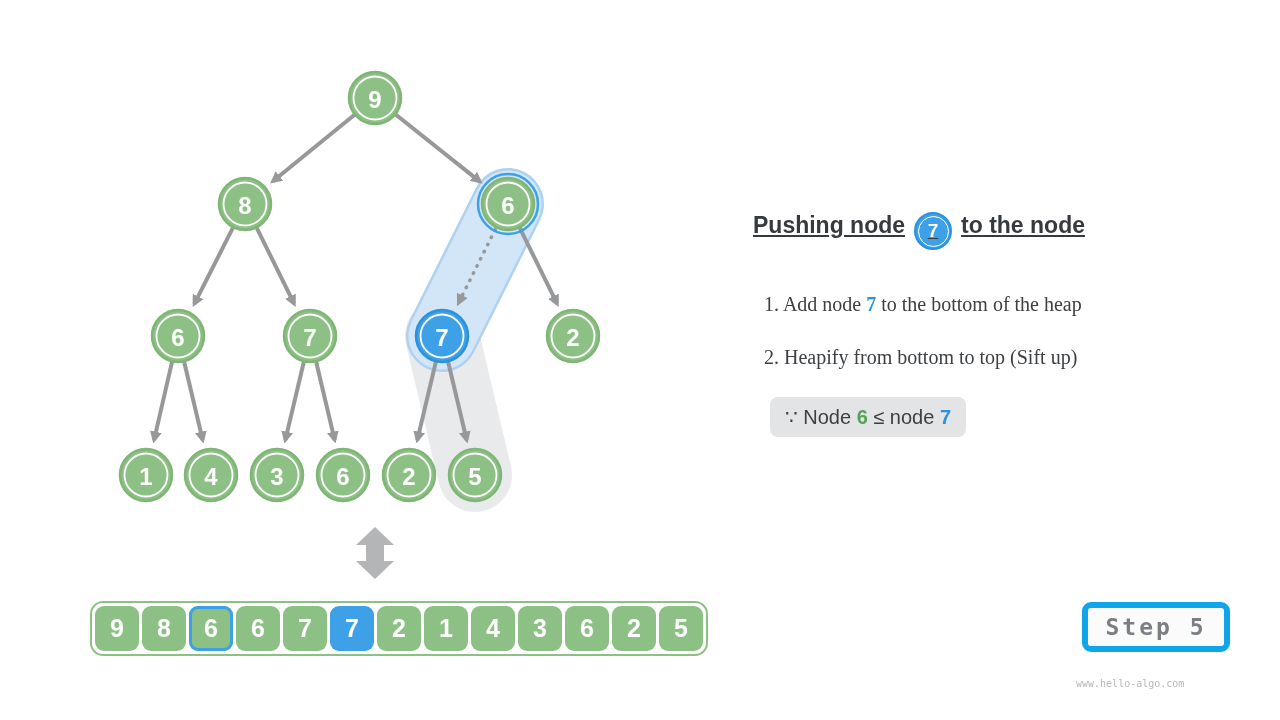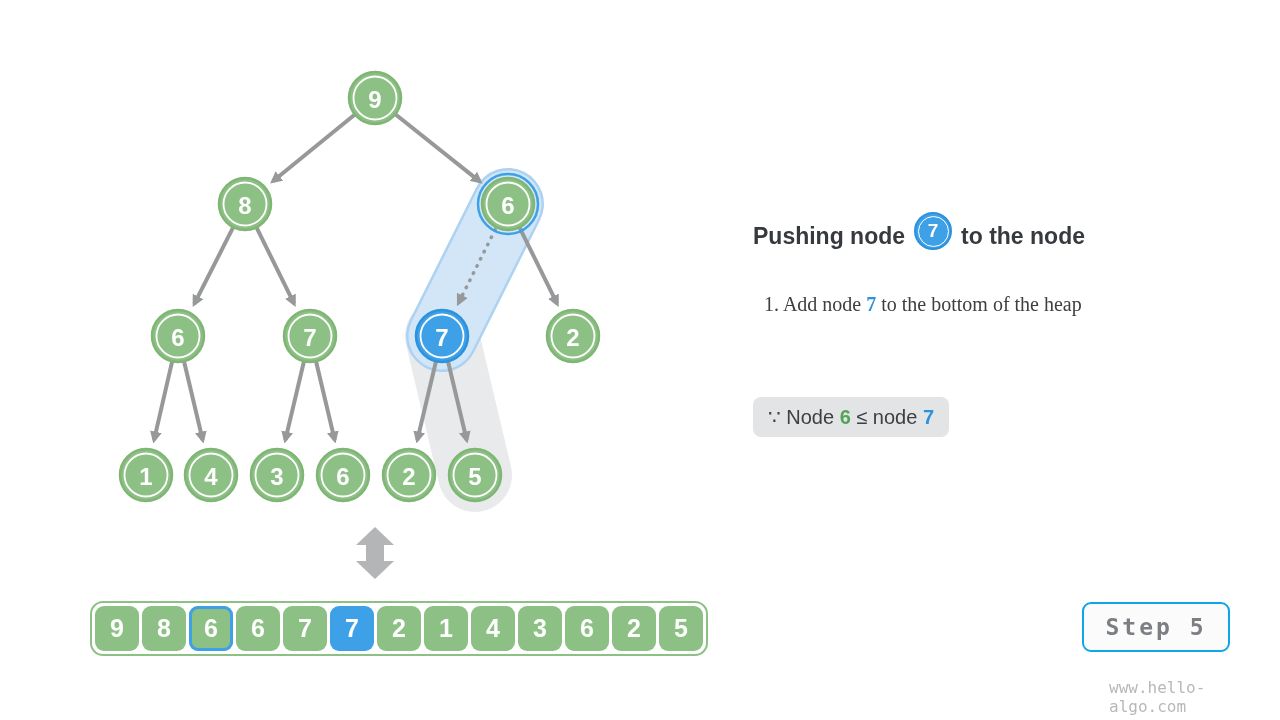--- a/index.html
+++ b/index.html
@@ -9,44 +9,44 @@
 
   
   .array-box{position:absolute;left:90px;top:601px;display:flex;gap:3px;padding:3px;
              border:2px solid var(--green,#8DC084);border-radius:13px;background:#fff;}
   .cell{width:44px;height:45px;border-radius:9px;background:var(--green,#8DC084);
         color:#fff;font-weight:bold;font-size:25px;display:flex;align-items:center;justify-content:center;}
   .cell.ring{box-shadow:inset 0 0 0 3px var(--blue,#3EA0E6);}
   .cell.fill{background:var(--blue,#3EA0E6);}
 
   
-  .title{position:absolute;left:753px;top:212px;display:flex;align-items:flex-end;gap:9px;
-         font-size:23px;font-weight:bold;color:var(--text-dark,#36393D);}
+  .title{position:absolute;left:753px;top:212px;display:flex;align-items:flex-start;gap:9px;
+         font-size:23px;font-weight:bold;color:var(--text-dark,#36393D);text-decoration:underline;}
   .title-circle{position:relative;width:34px;height:34px;border-radius:50%;
         background:var(--blue,#3EA0E6);border:2px solid var(--blue-dark,#2D92DE);
         display:flex;align-items:center;justify-content:center;color:#fff;font-size:19px;font-weight:bold;}
   .title-circle .ring{position:absolute;inset:1.5px;border:1.5px solid #fff;border-radius:50%;}
 
   .step-row{position:absolute;left:764px;font-size:20px;color:#3D4043;font-family:Liberation Serif, serif;}
   .step-row .hl-blue{color:var(--blue-dark,#2D92DE);font-weight:bold;}
   #step1{top:293px;} #step2{top:346px;}
 
-  .note-box{position:absolute;left:753px;top:397px;height:40px;line-height:40px;
+  .note-box{position:absolute;left:770px;top:397px;height:40px;line-height:40px;
             background:var(--note-bg,#E3E4E6);border-radius:8px;padding:0 15px;
             font-size:20px;color:#3D4043;white-space:pre;}
   .note-box .hl-green{color:var(--hl-green,#55A455);font-weight:bold;}
   .note-box .hl-blue{color:var(--blue-dark,#2D92DE);font-weight:bold;}
 
   .step-badge{position:absolute;left:1082px;top:602px;width:148px;height:50px;
-              border:2px solid #0ea5e9;border-radius:9px;background:#FBFBFB;box-sizing:border-box;
+              border:6px solid #0ea5e9;border-radius:9px;background:#FBFBFB;box-sizing:border-box;
               display:flex;align-items:center;justify-content:center;
               font-family:"DejaVu Sans Mono",monospace;font-weight:bold;font-size:23px;
               letter-spacing:3px;color:#7B7E82;}
   .watermark{position:absolute;left:1076px;top:678px;font-family:"DejaVu Sans Mono",monospace;
-             font-size:16px;color:#B6B8BB;margin-left:33px;}
+             font-size:10px;color:#B6B8BB;}
 </style>
 </head>
 <body>
 
 <div id="stage">
 
   <svg id="tree-svg" width="1280" height="720">
       <defs>
         <marker id="ah" viewBox="0 0 10 10" refX="7" refY="5" markerWidth="12" markerHeight="12" orient="auto" markerUnits="userSpaceOnUse">
           <path d="M0,0 L10,5 L0,10 z" fill="#96989A"></path>
@@ -157,18 +157,21 @@
     <span class="title-circle">
       <span class="ring"></span>
       <span>7</span>
     </span>
     <span>to the node</span>
   </div>
 
   <div class="step-row" id="step1">
     <span>1. Add node </span><span class="hl-blue">7</span><span> to the bottom of the heap</span>
   </div>
+  <div class="step-row" id="step2">
+    <span>2. Heapify from bottom to top (Sift up)</span><span class="hl-blue"></span><span></span>
+  </div>
 
   <div class="note-box"><span>∵ </span><span>Node </span><span class="hl-green">6</span><span> ≤ node </span><span class="hl-blue">7</span></div>
 
   <div class="step-badge">Step 5</div>
   <div class="watermark">www.hello-algo.com</div>
 </div>
 
 </body></html>

